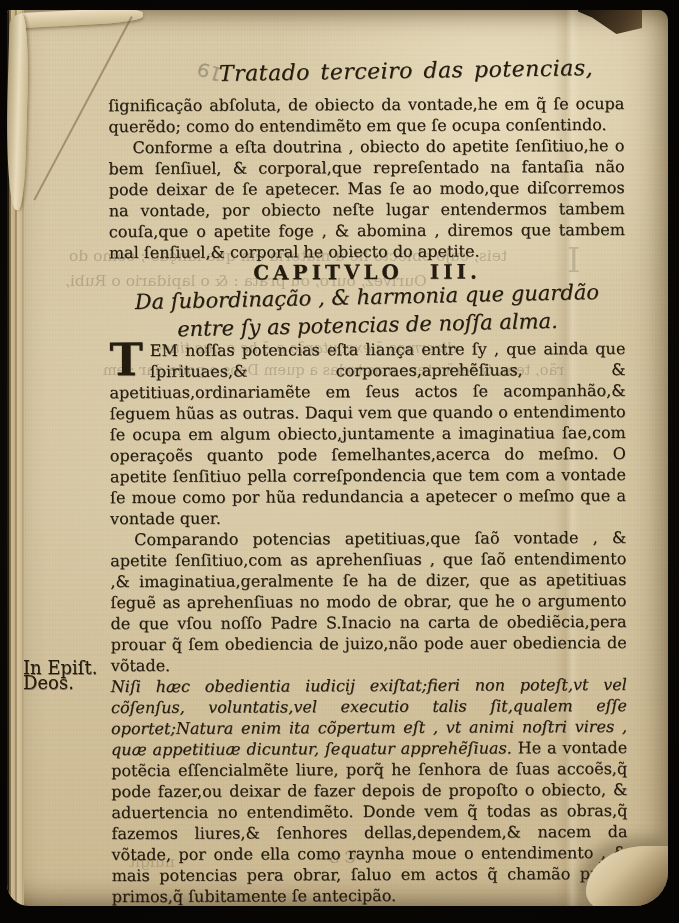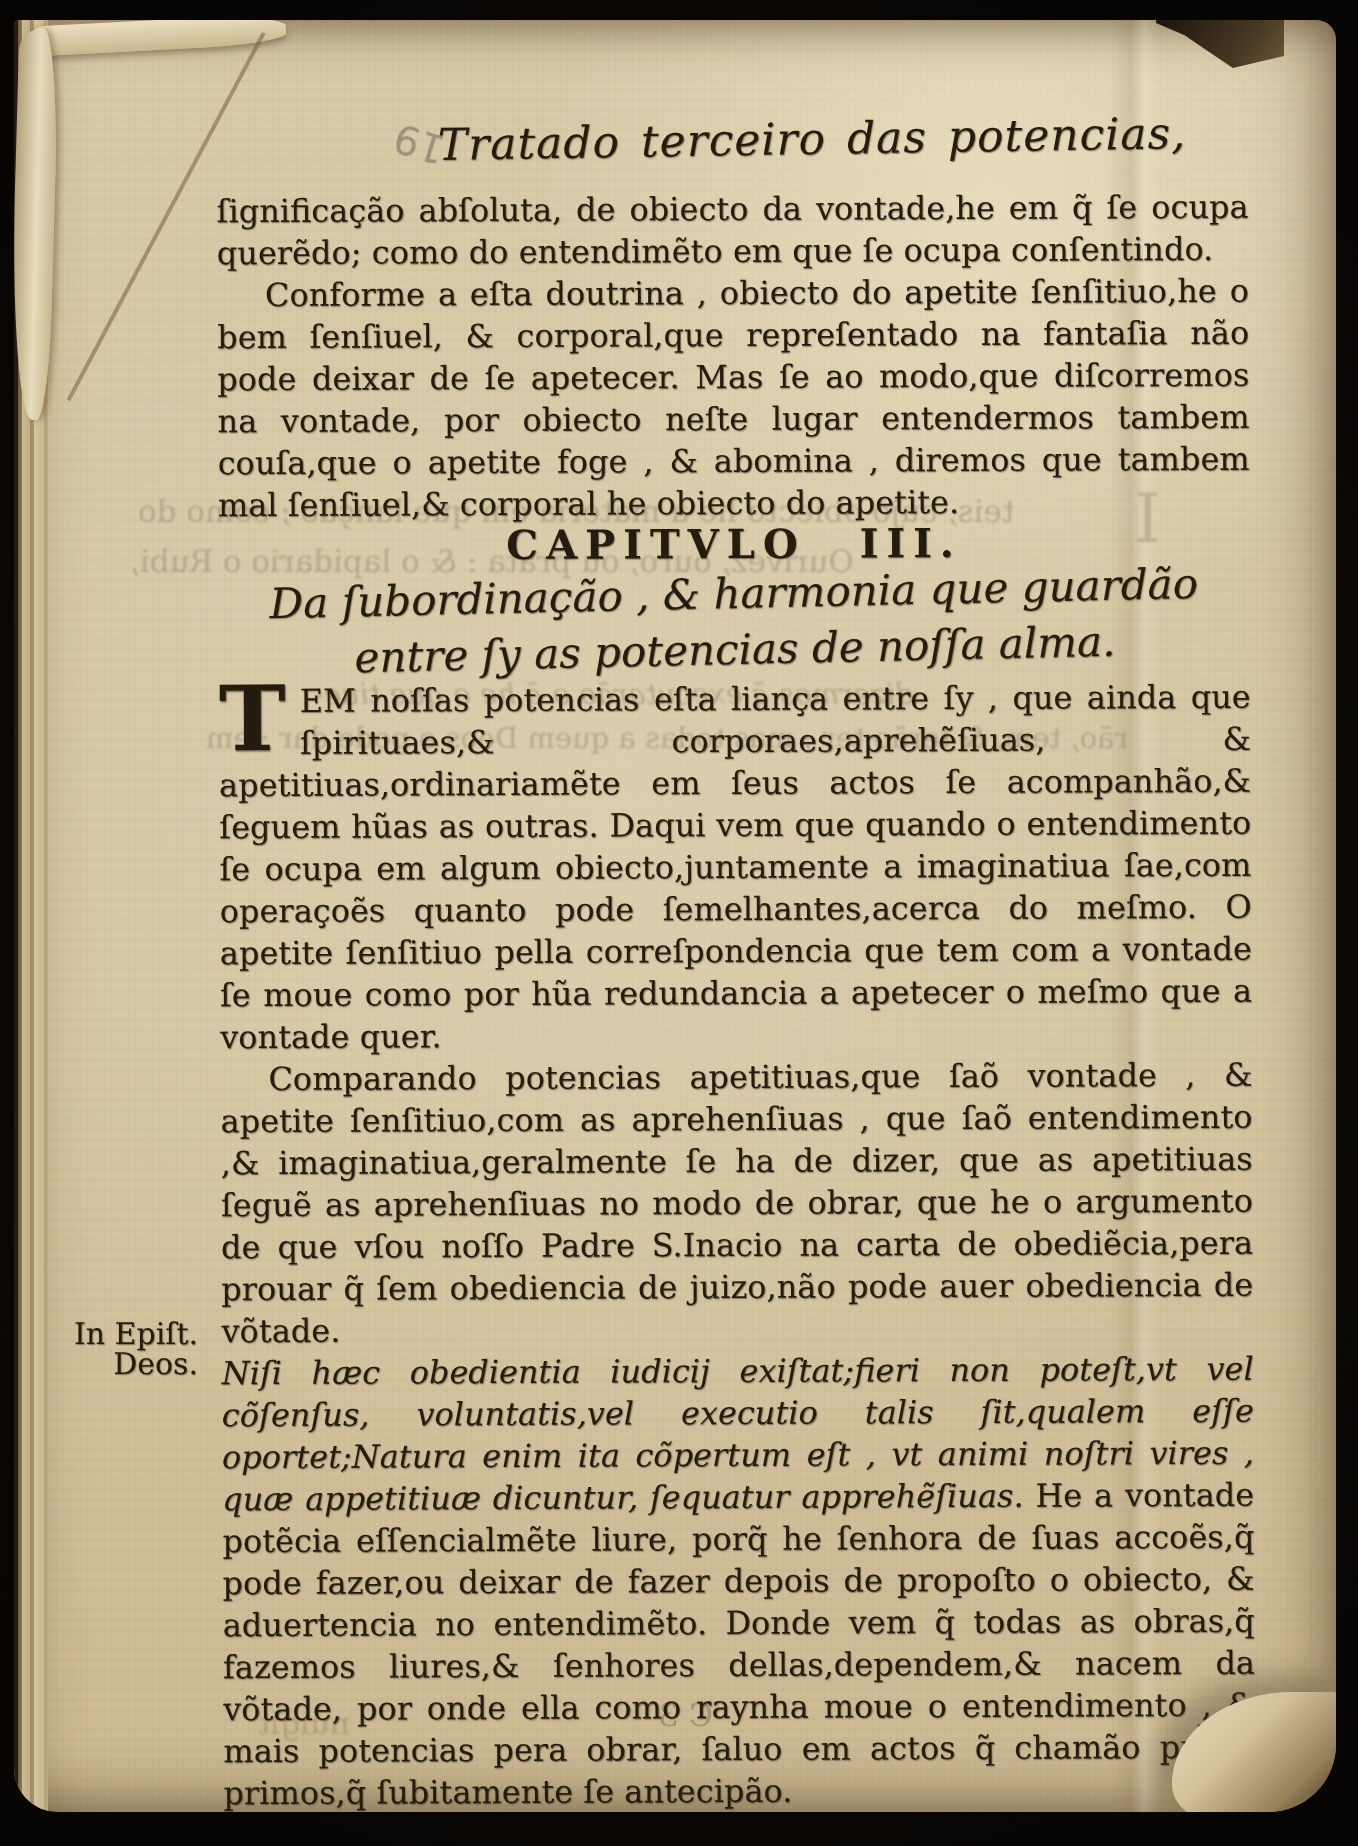--- a/index.html
+++ b/index.html
@@ -64,22 +64,22 @@
     line-height:21px;text-align:justify;transform:rotate(-.25deg);}
   .tb p{margin:0;}
   .tb .indent{text-indent:24px;}
   .chapter{margin:11px 0 2px;text-align:center;font-weight:bold;font-size:20px;
     letter-spacing:4px;word-spacing:16px;text-indent:0;}
   .subtitle{text-align:center;font-style:italic;font-size:21px;line-height:28px;
     margin:2px 0 9px;transform:rotate(-1deg);text-indent:0;}
   .dropcap{float:left;font-size:45px;line-height:34px;font-weight:bold;
     padding:3px 7px 0 0;text-shadow:.6px .7px .8px rgba(38,27,13,.55);}
   .latin{font-style:italic;}
-  .margin-note{position:absolute;left:16px;top:650px;width:76px;font-size:15px;
-    line-height:15px;text-align:right;}
+  .margin-note{position:absolute;left:16px;top:650px;width:76px;font-size:18px;
+    line-height:15px;text-align:left;}
   .catchword{position:absolute;right:48px;top:849px;font-size:16px;}
   
   .st{position:absolute;transform:scaleX(-1);color:#70624a;opacity:.34;
     filter:blur(.45px);white-space:nowrap;font-size:15.5px;pointer-events:none;}
   .st.it{font-style:italic;}
   .st1{left:62px;top:237px;}
   .st2{left:58px;top:262px;}
   .st3{left:560px;top:230px;font-size:34px;opacity:.28;}
   .st4{left:150px;top:330px;font-size:14.5px;}
   .st5{left:96px;top:352px;font-size:14.5px;}

